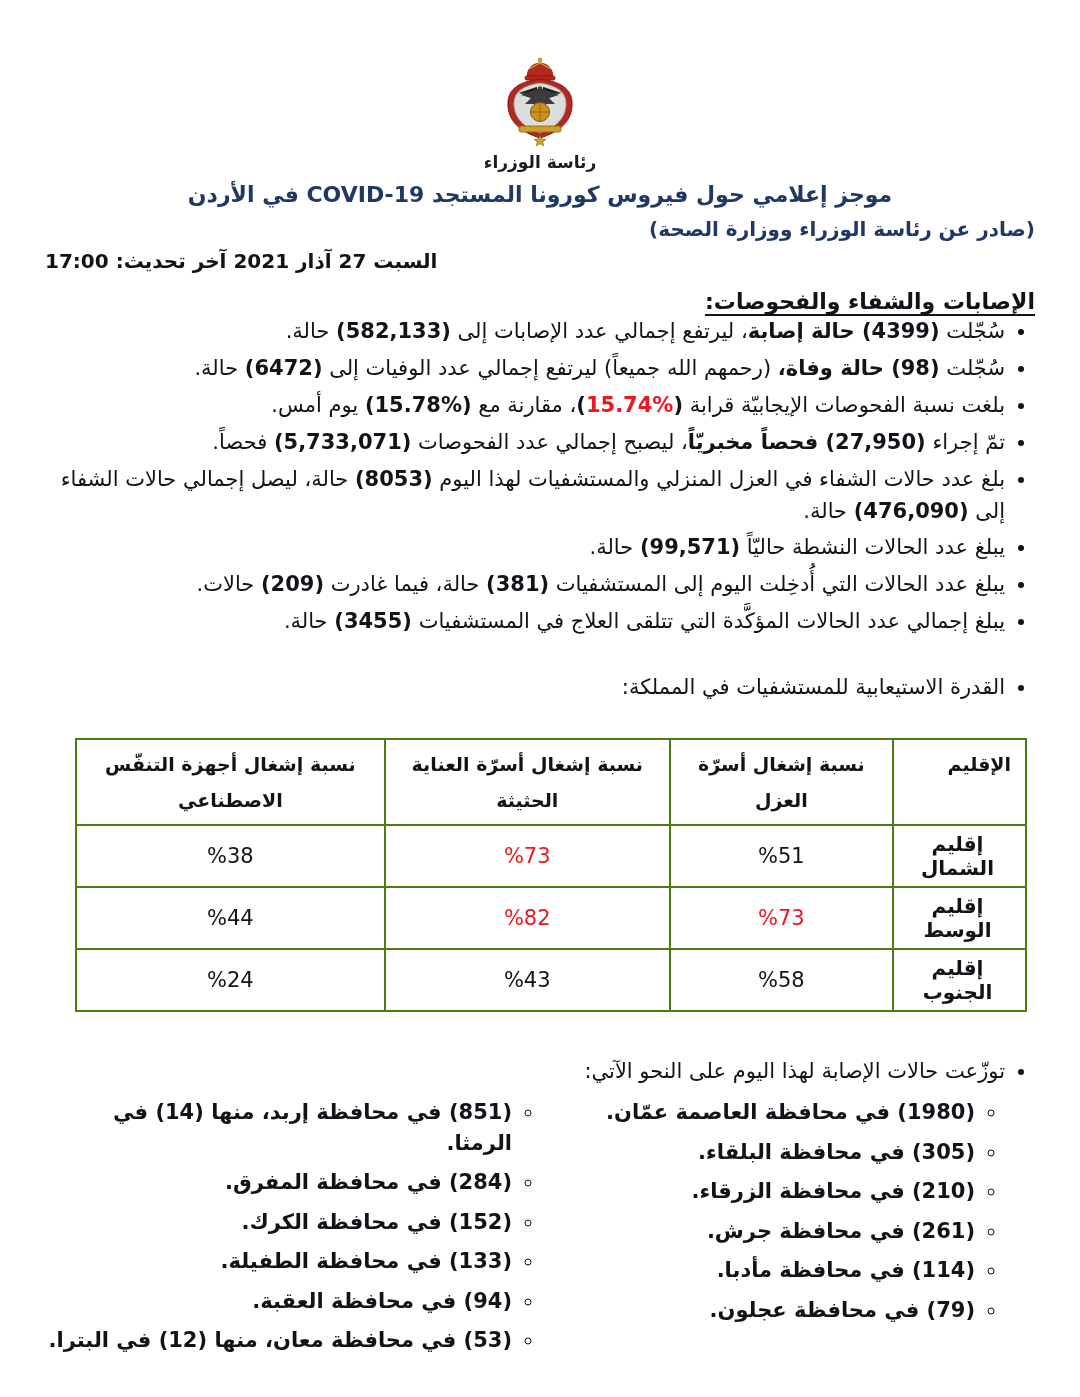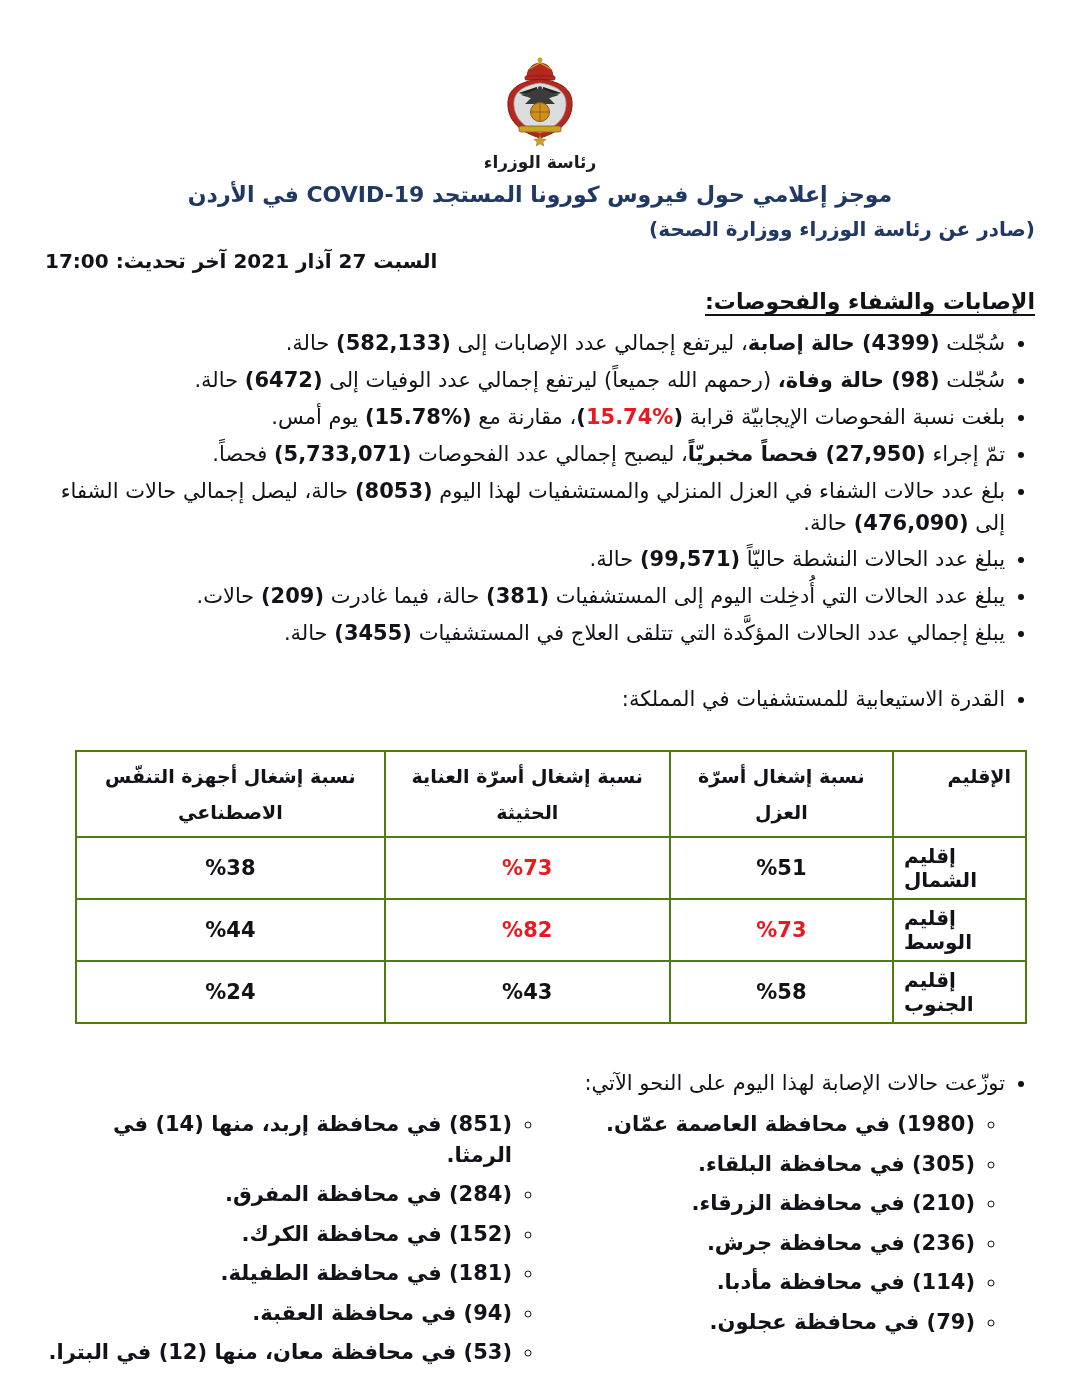--- a/index.html
+++ b/index.html
@@ -38,21 +38,21 @@
   .date-line{
     margin-top:8px;font-size:20px;font-weight:bold;color:var(--body);text-align:left;
   }
   .section-heading{
     margin-top:16px;font-size:22px;font-weight:bold;text-decoration:underline;
     text-underline-offset:5px;color:var(--body);
   }
   
   ul.main-bullets{
     list-style:disc;
-    margin-top:14px;
+    margin-top:2px;
     padding-right:30px;
   }
   ul.main-bullets li{
     font-size:21px;line-height:1.52;margin-bottom:5px;color:var(--body);
   }
   ul.capacity{
     list-style:disc;
     margin-top:34px;
     padding-right:30px;
   }
@@ -70,23 +70,23 @@
     border:2px solid #4d7c0f;
     padding:6px 10px;
     text-align:center;
     background:#fff;
   }
   table.capacity-table thead th{
     font-size:19px;font-weight:bold;vertical-align:top;height:76px;line-height:1.9;
   }
   table.capacity-table thead th:first-child{text-align:right;padding-right:14px;}
   table.capacity-table tbody th{
-    font-size:20px;font-weight:bold;text-align:left;padding-right:14px;height:42px;
-  }
-  table.capacity-table tbody td{font-size:21px;font-weight:bold;}
+    font-size:20px;font-weight:bold;text-align:center;padding-right:14px;height:42px;
+  }
+  table.capacity-table tbody td{font-size:21px;font-weight:normal;}
   table.capacity-table td.r{color:var(--red);}
   table.capacity-table col.c-region{width:14%;}
   table.capacity-table col.c-isolation{width:23.5%;}
   table.capacity-table col.c-icu{width:30%;}
   table.capacity-table col.c-vent{width:32.5%;}
   
   ul.dist-intro{
     list-style:disc;
     margin-top:44px;
     padding-right:30px;
@@ -201,27 +201,27 @@
 
   <ul class="dist-intro">
     <li>توزّعت حالات الإصابة لهذا اليوم على النحو الآتي:</li>
   </ul>
 
   <div class="dist-columns">
     <ul class="col-right">
         <li>(1980) في محافظة العاصمة عمّان.</li>
         <li>(305) في محافظة البلقاء.</li>
         <li>(210) في محافظة الزرقاء.</li>
-        <li>(236) في محافظة جرش.</li>
+        <li>(261) في محافظة جرش.</li>
         <li>(114) في محافظة مأدبا.</li>
         <li>(79) في محافظة عجلون.</li>
       </ul>
     <ul class="col-left">
         <li>(851) في محافظة إربد، منها (14) في الرمثا.</li>
         <li>(284) في محافظة المفرق.</li>
         <li>(152) في محافظة الكرك.</li>
-        <li>(181) في محافظة الطفيلة.</li>
+        <li>(133) في محافظة الطفيلة.</li>
         <li>(94) في محافظة العقبة.</li>
         <li>(53) في محافظة معان، منها (12) في البترا.</li>
       </ul>
   </div>
 
 </div>
 
 </body></html>

